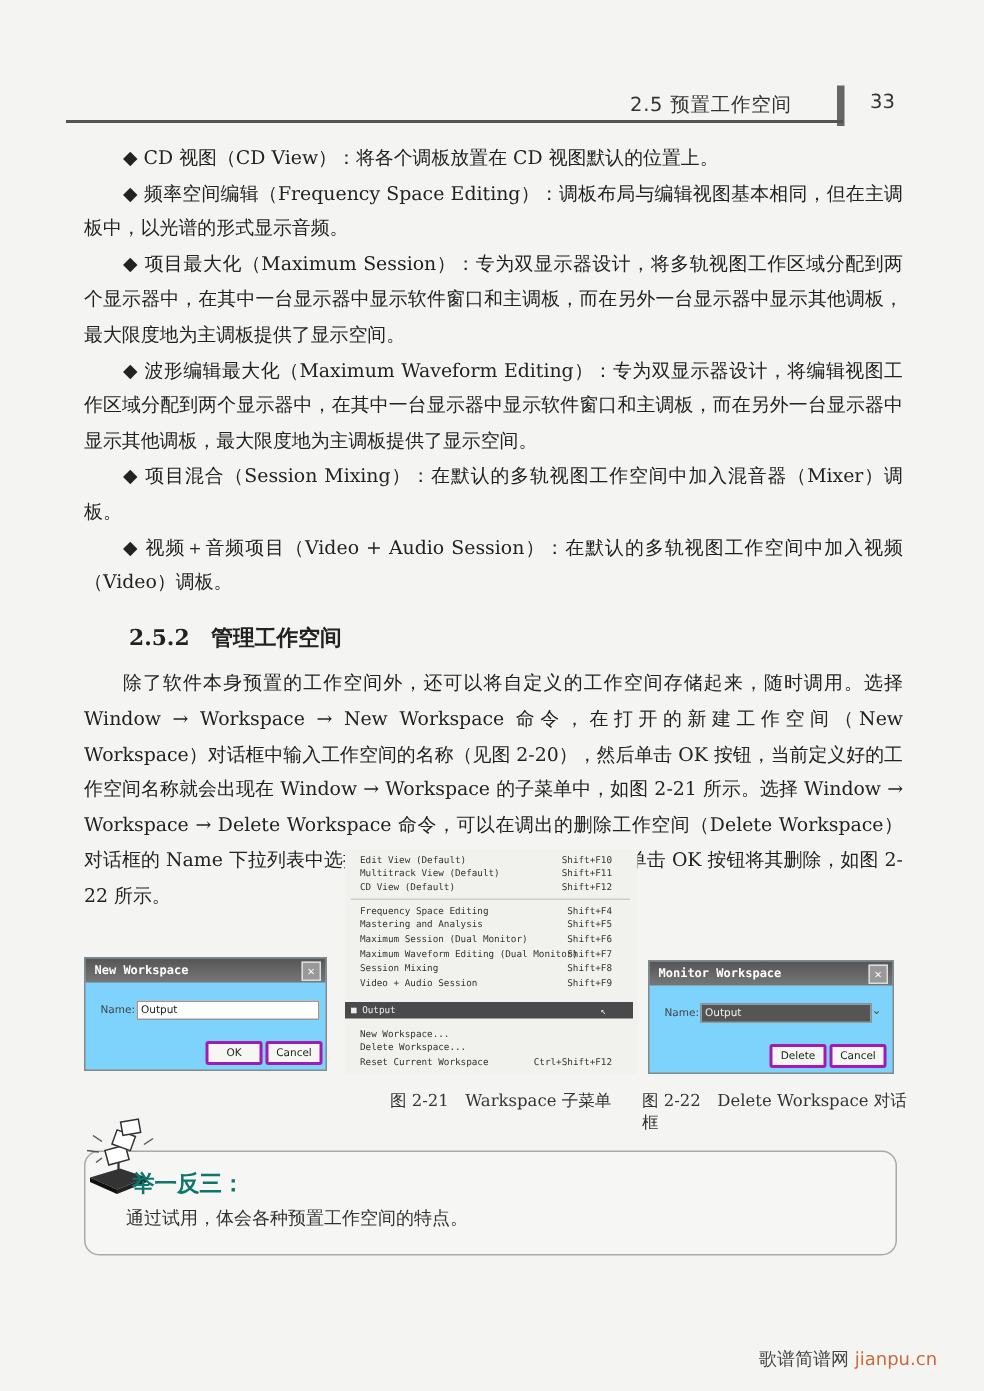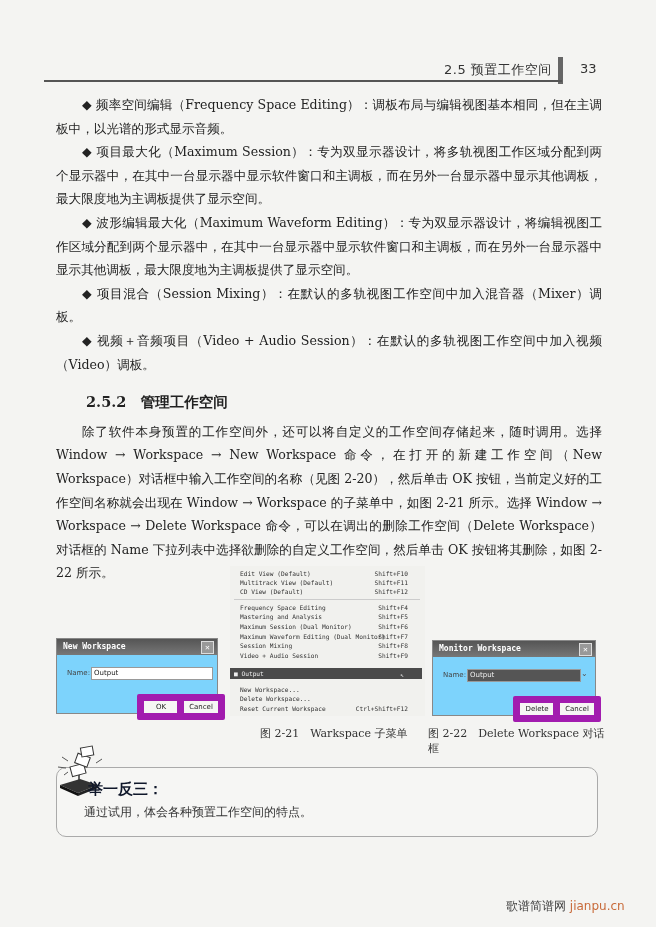--- a/index.html
+++ b/index.html
@@ -1,55 +1,56 @@
 <!DOCTYPE html>
 <html><head>
 <meta charset="utf-8">
 <style>
   html,body{margin:0;padding:0;}
   body{width:656px;height:927px;background:#f4f4f2;position:relative;overflow:hidden;
        font-family:"DejaVu Serif","Liberation Serif",serif;color:#222;}
   .hdr-line{position:absolute;left:44px;top:80px;width:518px;height:2px;background:#555;}
   .hdr-bar{position:absolute;left:558px;top:57px;width:5px;height:27px;background:#666;}
-  .hdr-title{position:absolute;left:420px;top:61px;font-family:"DejaVu Sans","Liberation Sans",sans-serif;font-size:13px;color:#333;letter-spacing:0.5px;margin-left:24px;}
+  .hdr-title{position:absolute;left:420px;top:61px;font-family:"DejaVu Sans","Liberation Sans",sans-serif;font-size:13px;color:#333;letter-spacing:0.5px;}
   .hdr-page{position:absolute;left:580px;top:61px;font-family:"DejaVu Sans","Liberation Sans",sans-serif;font-size:13px;color:#333;text-align:right;}
   .body{position:absolute;left:56px;top:93px;width:546px;font-size:12.6px;line-height:23.6px;}
   .body p{margin:0;text-indent:26px;text-align:justify;}
   .sec{margin:14px 0 6px 0;font-weight:bold;font-size:14.5px;text-indent:30px;}
   .figs{position:absolute;left:50px;top:560px;width:556px;height:180px;}
   .dlg{position:absolute;background:#7dd3fc;border:1px solid #888;font-family:"DejaVu Sans","Liberation Sans",sans-serif;}
   .dlg .tb{height:16px;background:linear-gradient(#555,#777);color:#fff;font-size:8px;font-weight:bold;padding-left:6px;line-height:16px;font-family:"DejaVu Sans Mono","Liberation Mono",monospace;position:relative;}
   .dlg .x{position:absolute;right:3px;top:2px;width:11px;height:11px;background:#999;border:1px solid #ddd;color:#fff;font-size:8px;line-height:11px;text-align:center;}
   .dlg .row{position:absolute;font-size:7px;color:#444;}
   .dlg .inp{position:absolute;height:11px;border:1px solid #999;background:#fff;font-size:7px;line-height:11px;padding-left:2px;}
-  .dlg .btn{position:absolute;height:12px;border:7px solid #a21caf;border-radius:2px;background:#f6f6f4;font-size:7px;line-height:12px;text-align:center;}
+  .dlg .btn{position:absolute;height:12px;border:2px solid #a21caf;border-radius:2px;background:#f6f6f4;font-size:7px;line-height:12px;text-align:center;}
   .menu{position:absolute;left:180px;top:6px;width:195px;height:150px;background:#f1f1ee;font-family:"DejaVu Sans Mono","Liberation Mono",monospace;font-size:6.2px;color:#333;}
   .mi{position:absolute;left:10px;width:180px;height:9px;line-height:9px;}
   .mi .sc{position:absolute;right:12px;top:0;}
   .msep{position:absolute;left:4px;width:186px;height:1px;background:#ccc;}
   .msel{position:absolute;left:0;width:192px;height:11px;background:#4a4a4a;color:#eee;line-height:11px;padding-left:4px;box-sizing:border-box;}
   .cap{position:absolute;top:166px;font-size:11px;color:#333;}
   .tip{position:absolute;left:56px;top:767px;width:540px;height:68px;border:1.5px solid #aaa;border-radius:10px;background:#f6f6f4;}
-  .tip-title{position:absolute;left:88px;top:780px;font-family:"DejaVu Sans","Liberation Sans",sans-serif;font-weight:bold;font-size:15px;color:#0f172a;}
+  .tip-title{position:absolute;left:88px;top:780px;font-family:"DejaVu Sans","Liberation Sans",sans-serif;font-weight:bold;font-size:15px;color:#0f766e;}
   .tip-text{position:absolute;left:84px;top:804px;font-family:"DejaVu Sans","Liberation Sans",sans-serif;font-size:12px;color:#333;}
   .tip-icon{position:absolute;left:54px;top:745px;width:50px;height:52px;}
   .wm{position:absolute;left:506px;top:898px;font-family:"DejaVu Sans","Liberation Sans",sans-serif;font-size:12px;color:#444;}
   .wm .url{color:#c86a3a;}
 </style>
 </head>
 <body>
 
 <div>
   <div class="hdr-title">2.5  预置工作空间</div>
   <div class="hdr-bar"></div>
   <div class="hdr-page">33</div>
   <div class="hdr-line"></div>
 </div>
 
 <div class="body">
+  <p>◆ CD 视图（CD View）：将各个调板放置在 CD 视图默认的位置上。</p>
   <p>◆ 频率空间编辑（Frequency Space Editing）：调板布局与编辑视图基本相同，但在主调板中，以光谱的形式显示音频。</p>
   <p>◆ 项目最大化（Maximum Session）：专为双显示器设计，将多轨视图工作区域分配到两个显示器中，在其中一台显示器中显示软件窗口和主调板，而在另外一台显示器中显示其他调板，最大限度地为主调板提供了显示空间。</p>
   <p>◆ 波形编辑最大化（Maximum Waveform Editing）：专为双显示器设计，将编辑视图工作区域分配到两个显示器中，在其中一台显示器中显示软件窗口和主调板，而在另外一台显示器中显示其他调板，最大限度地为主调板提供了显示空间。</p>
   <p>◆ 项目混合（Session Mixing）：在默认的多轨视图工作空间中加入混音器（Mixer）调板。</p>
   <p>◆ 视频＋音频项目（Video + Audio Session）：在默认的多轨视图工作空间中加入视频（Video）调板。</p>
   <div class="sec">2.5.2　管理工作空间</div>
   <p>除了软件本身预置的工作空间外，还可以将自定义的工作空间存储起来，随时调用。选择 Window → Workspace → New Workspace 命令，在打开的新建工作空间（New Workspace）对话框中输入工作空间的名称（见图 2-20），然后单击 OK 按钮，当前定义好的工作空间名称就会出现在 Window → Workspace 的子菜单中，如图 2-21 所示。选择 Window → Workspace → Delete Workspace 命令，可以在调出的删除工作空间（Delete Workspace）对话框的 Name 下拉列表中选择欲删除的自定义工作空间，然后单击 OK 按钮将其删除，如图 2-22 所示。</p>
 </div>
 
 <div class="figs">

